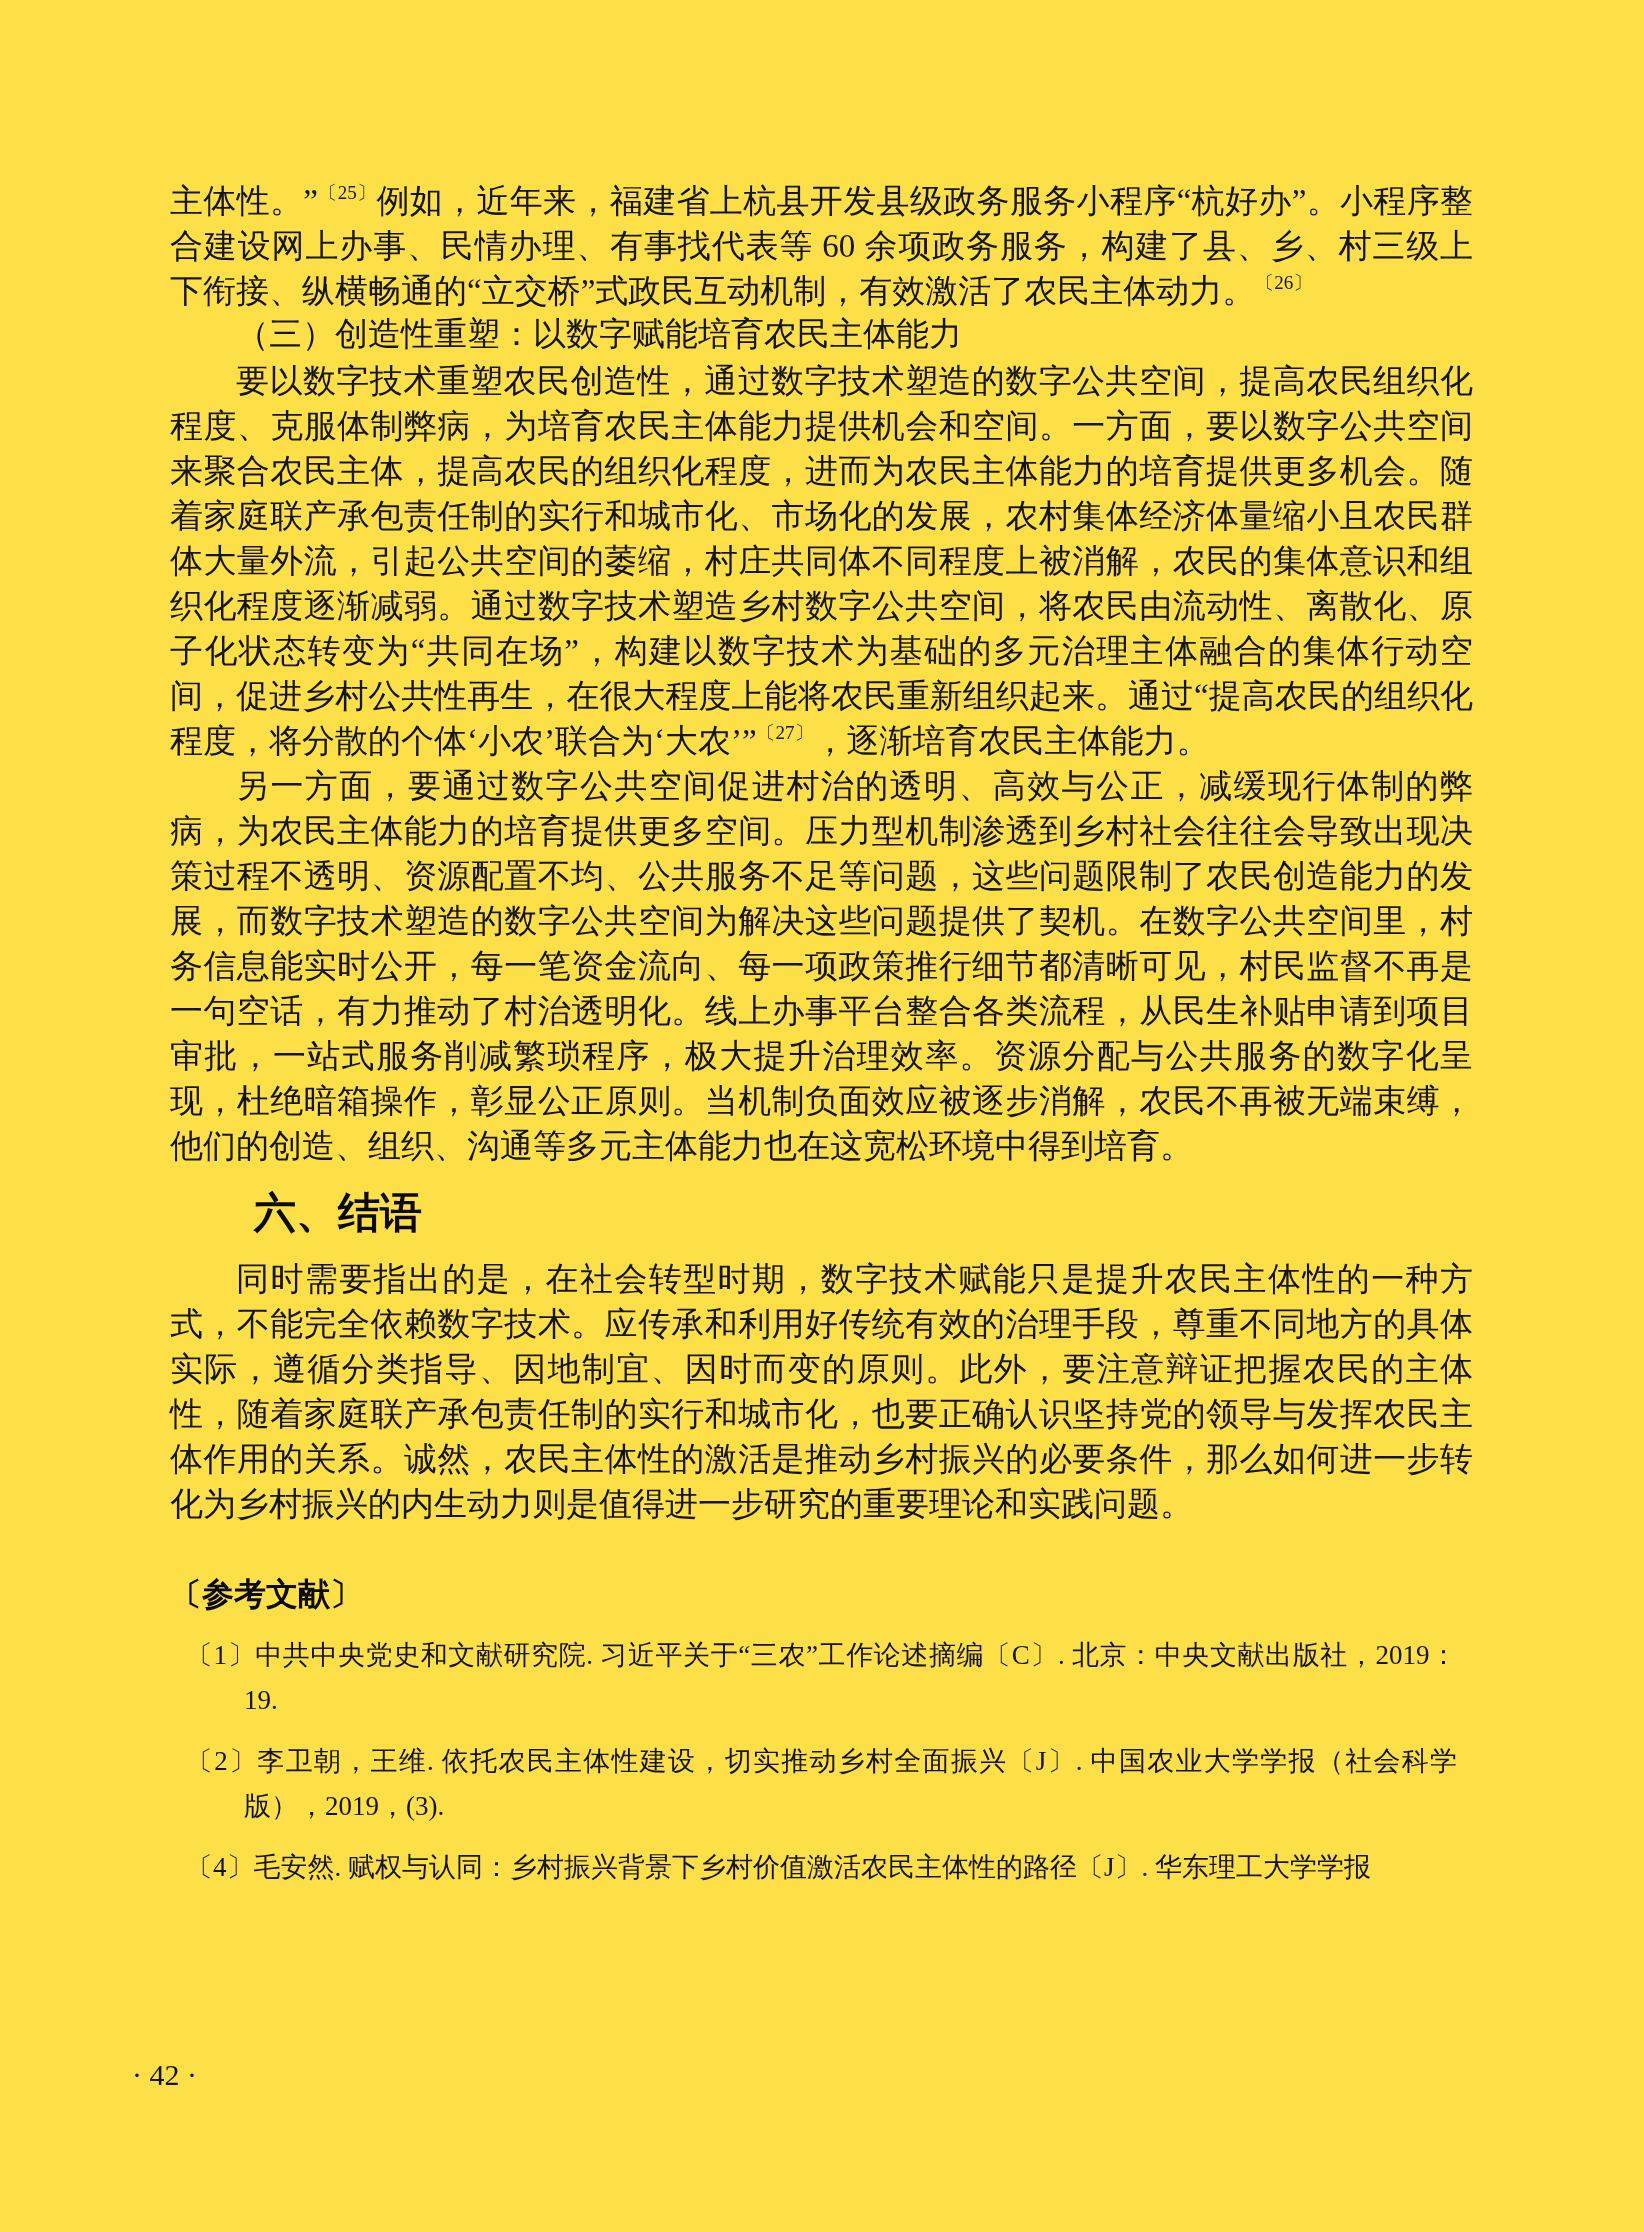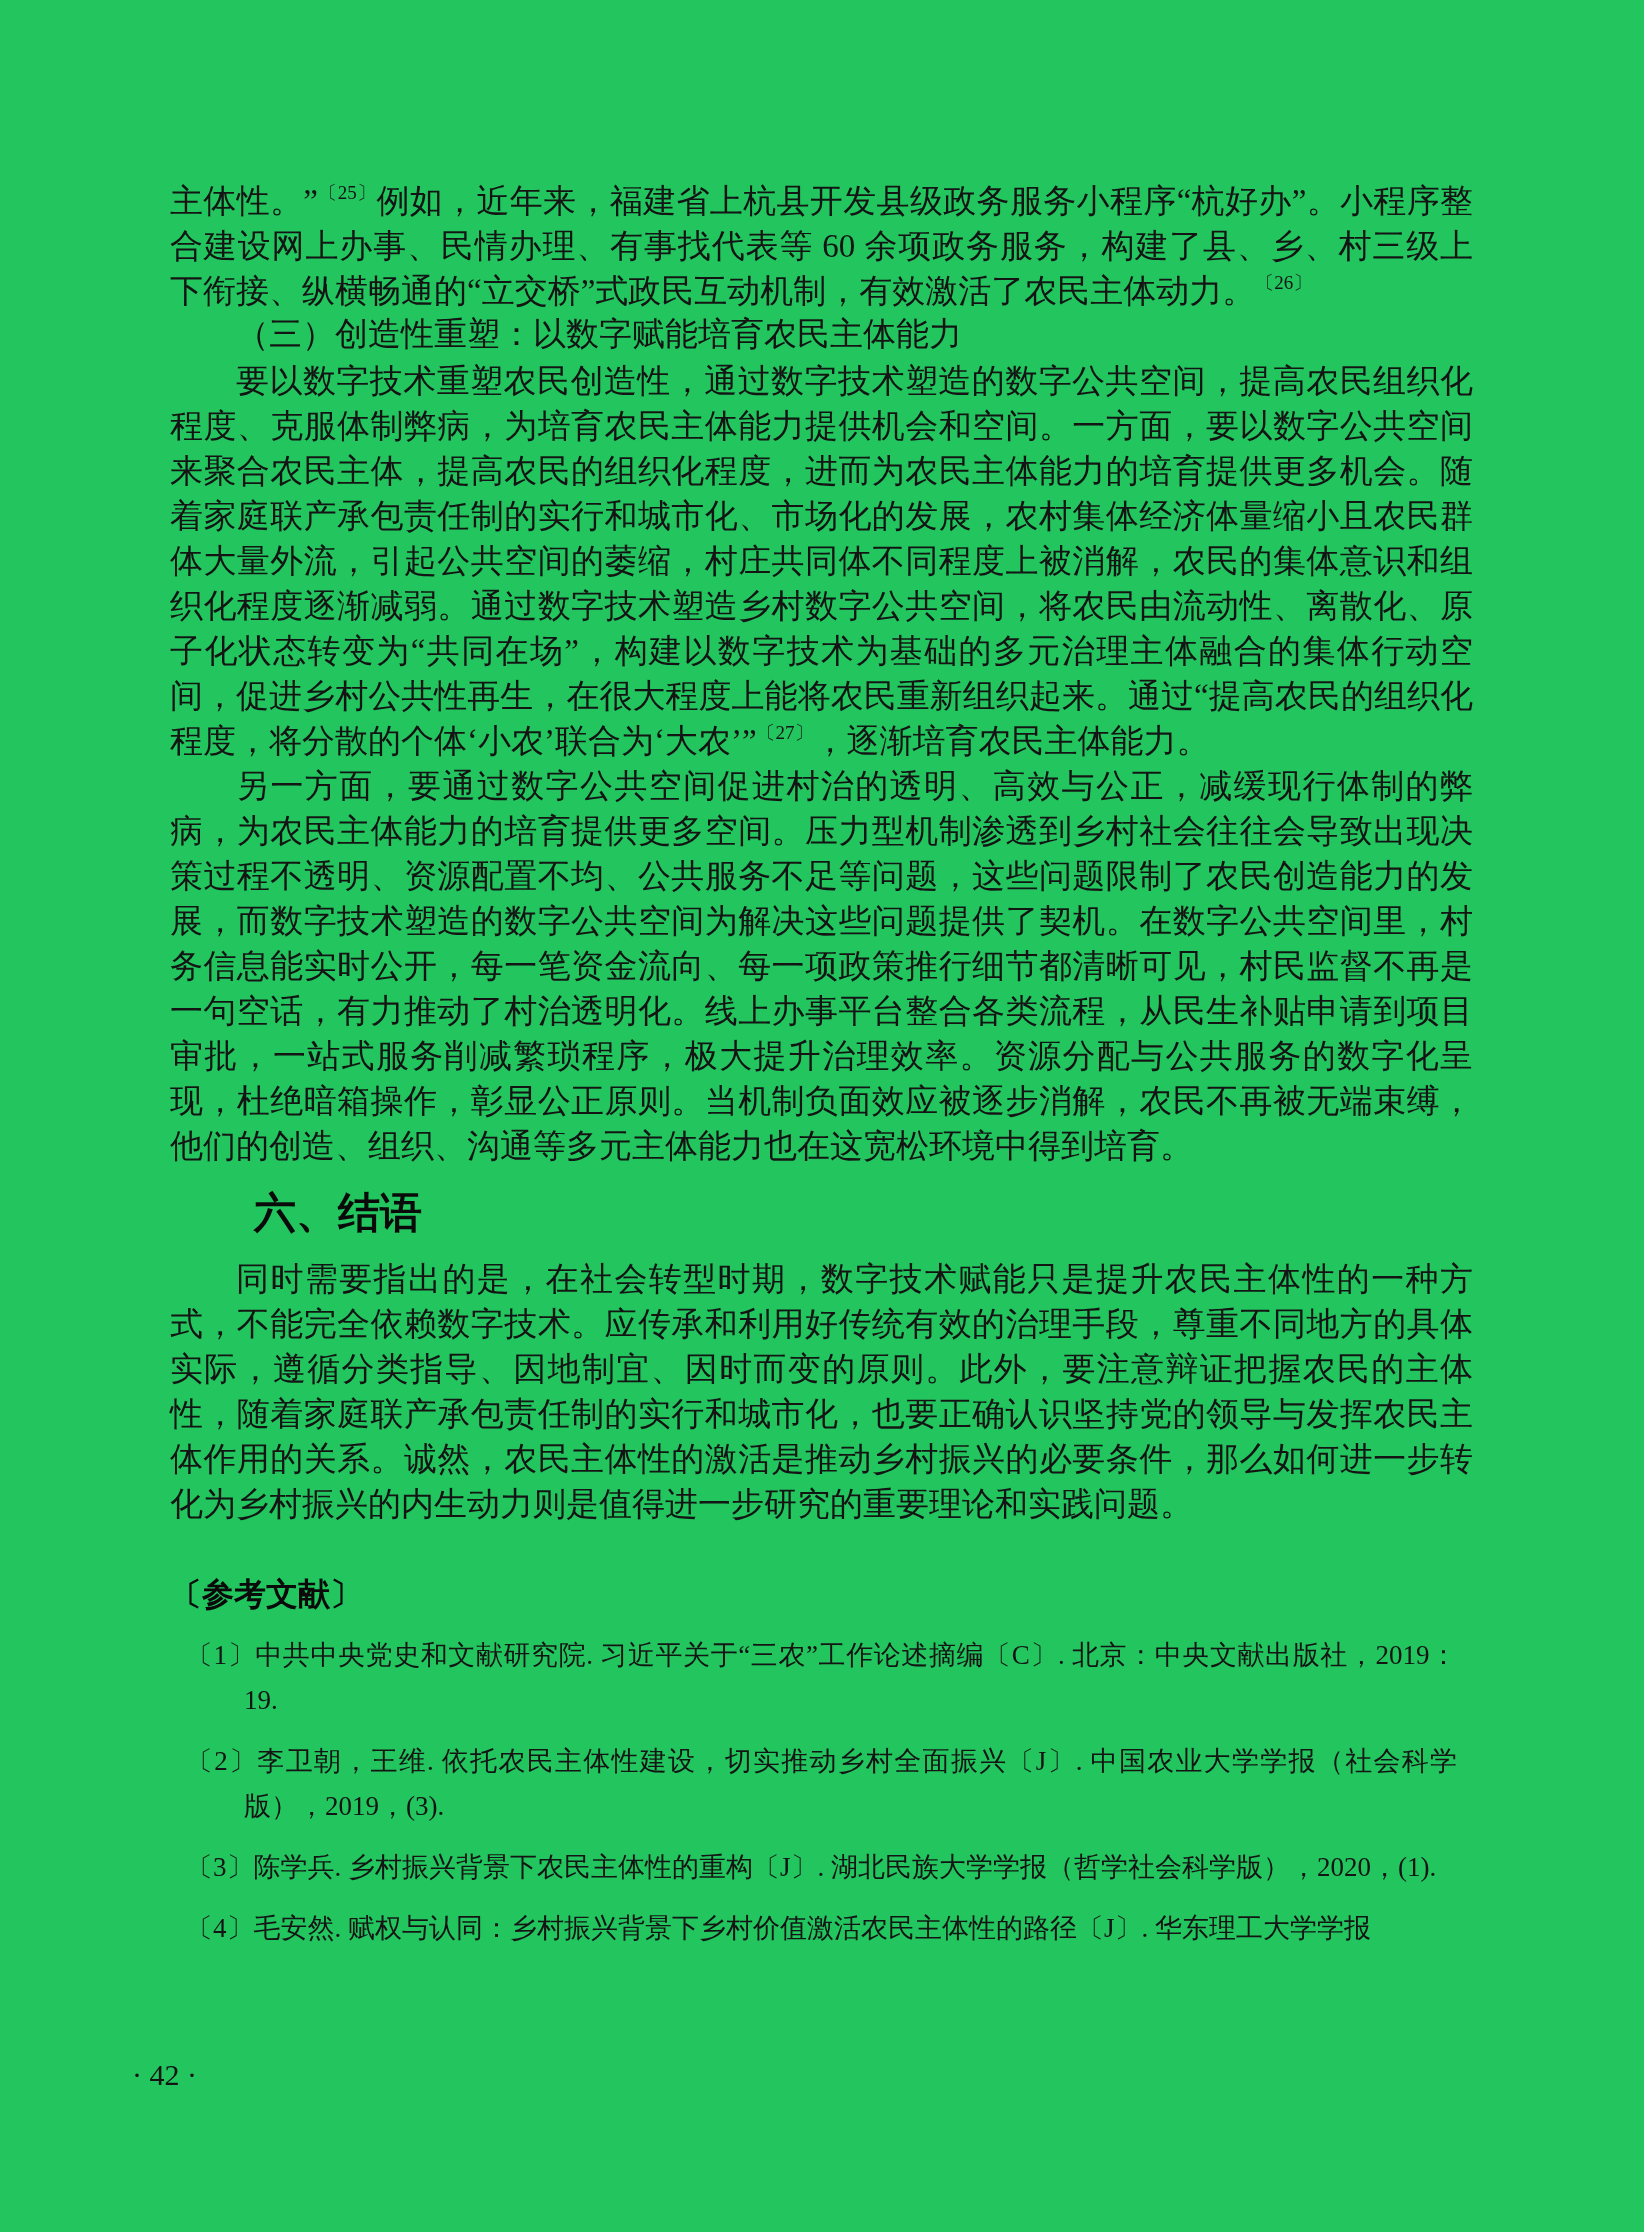--- a/index.html
+++ b/index.html
@@ -4,21 +4,21 @@
 <style>
   html, body {
     margin: 0;
     padding: 0;
     background: #ffffff;
   }
   .page {
     position: relative;
     width: 1645px;
     height: 2233px;
-    background: #22c55e;
+    background: #fde047;
     overflow: hidden;
   }
   .content {
     position: absolute;
     left: 170px;
     top: 179px;
     width: 1303px;
   }
   .para {
     margin: 0;
@@ -98,21 +98,20 @@
     <h2 class="section-heading">六、结语</h2>
 
 
     <p class="para indent">同时需要指出的是，在社会转型时期，数字技术赋能只是提升农民主体性的一种方式，不能完全依赖数字技术。应传承和利用好传统有效的治理手段，尊重不同地方的具体实际，遵循分类指导、因地制宜、因时而变的原则。此外，要注意辩证把握农民的主体性，随着家庭联产承包责任制的实行和城市化，也要正确认识坚持党的领导与发挥农民主体作用的关系。诚然，农民主体性的激活是推动乡村振兴的必要条件，那么如何进一步转化为乡村振兴的内生动力则是值得进一步研究的重要理论和实践问题。</p>
 
     <h3 class="ref-heading">〔参考文献〕</h3>
 
     <div class="ref-list">
       <p class="ref">〔1〕中共中央党史和文献研究院. 习近平关于“三农”工作论述摘编〔C〕. 北京：中央文献出版社，2019：19.</p>
       <p class="ref">〔2〕李卫朝，王维. 依托农民主体性建设，切实推动乡村全面振兴〔J〕. 中国农业大学学报（社会科学版），2019，(3).</p>
-      <p class="ref">〔3〕陈学兵. 乡村振兴背景下农民主体性的重构〔J〕. 湖北民族大学学报（哲学社会科学版），2020，(1).</p>
       <p class="ref">〔4〕毛安然. 赋权与认同：乡村振兴背景下乡村价值激活农民主体性的路径〔J〕. 华东理工大学学报</p>
     </div>
 
   </main>
 
   <div class="page-number">· 42 ·</div>
 </div>
 
 
 </body></html>

